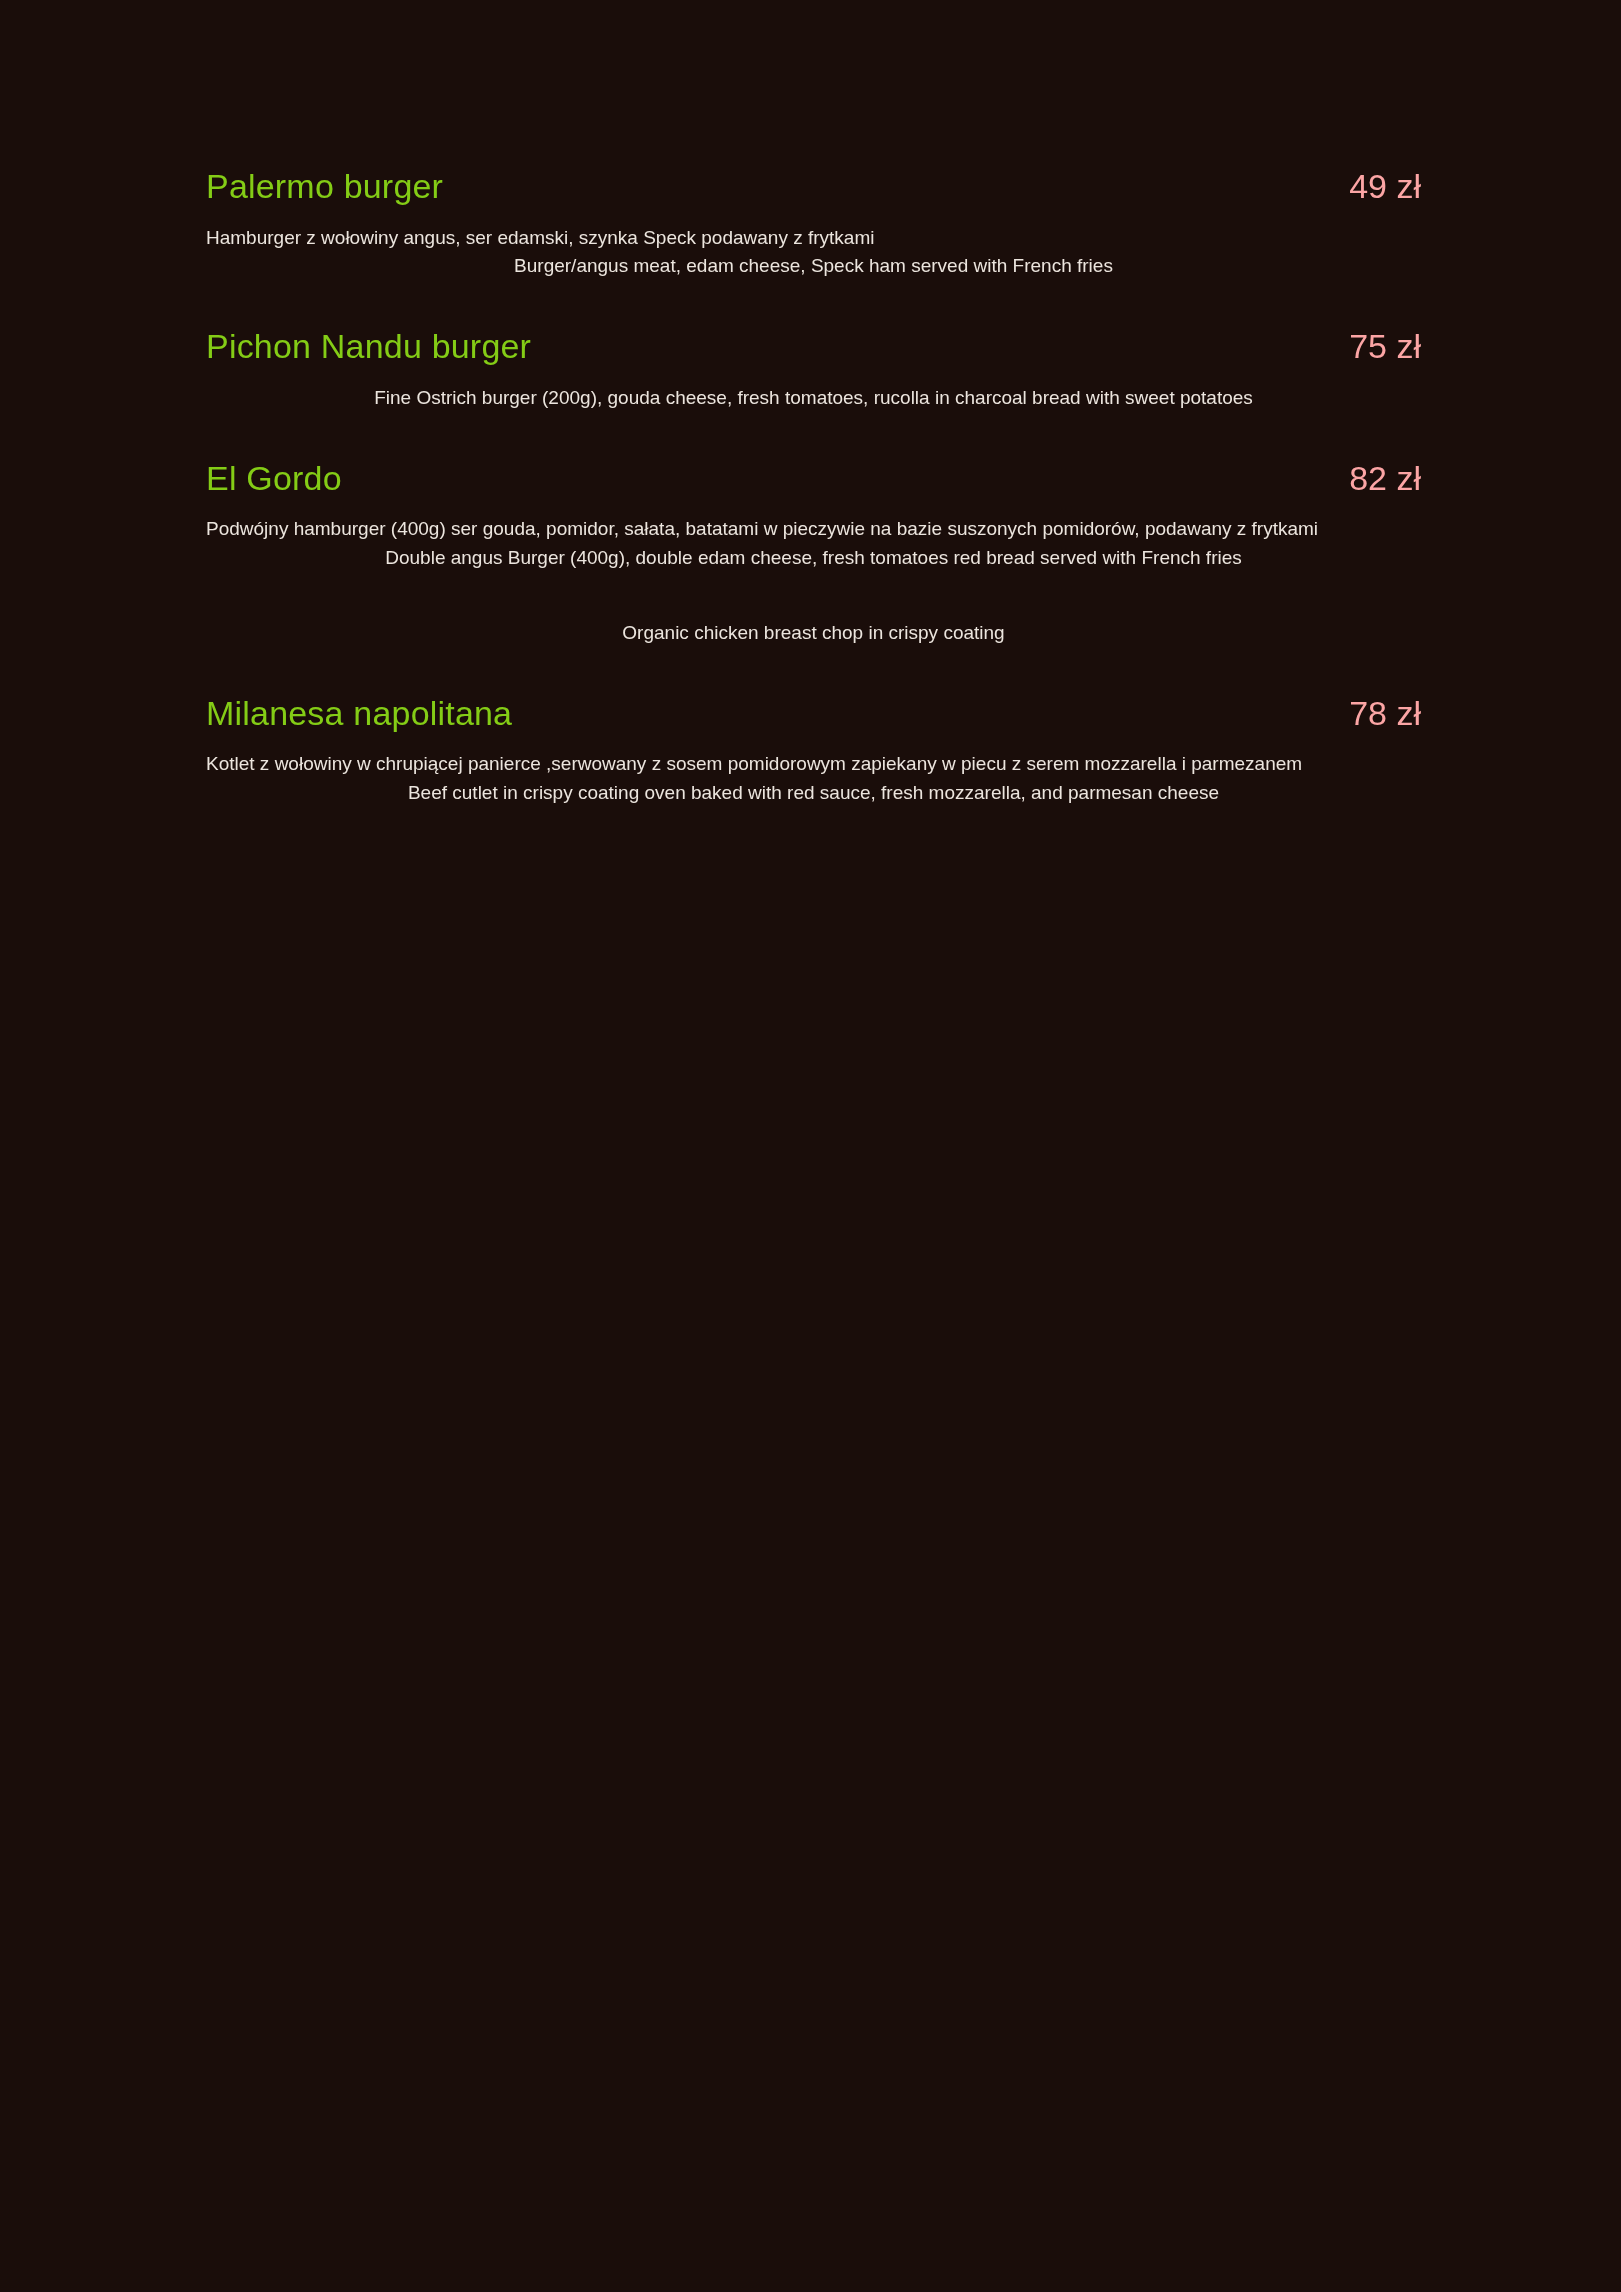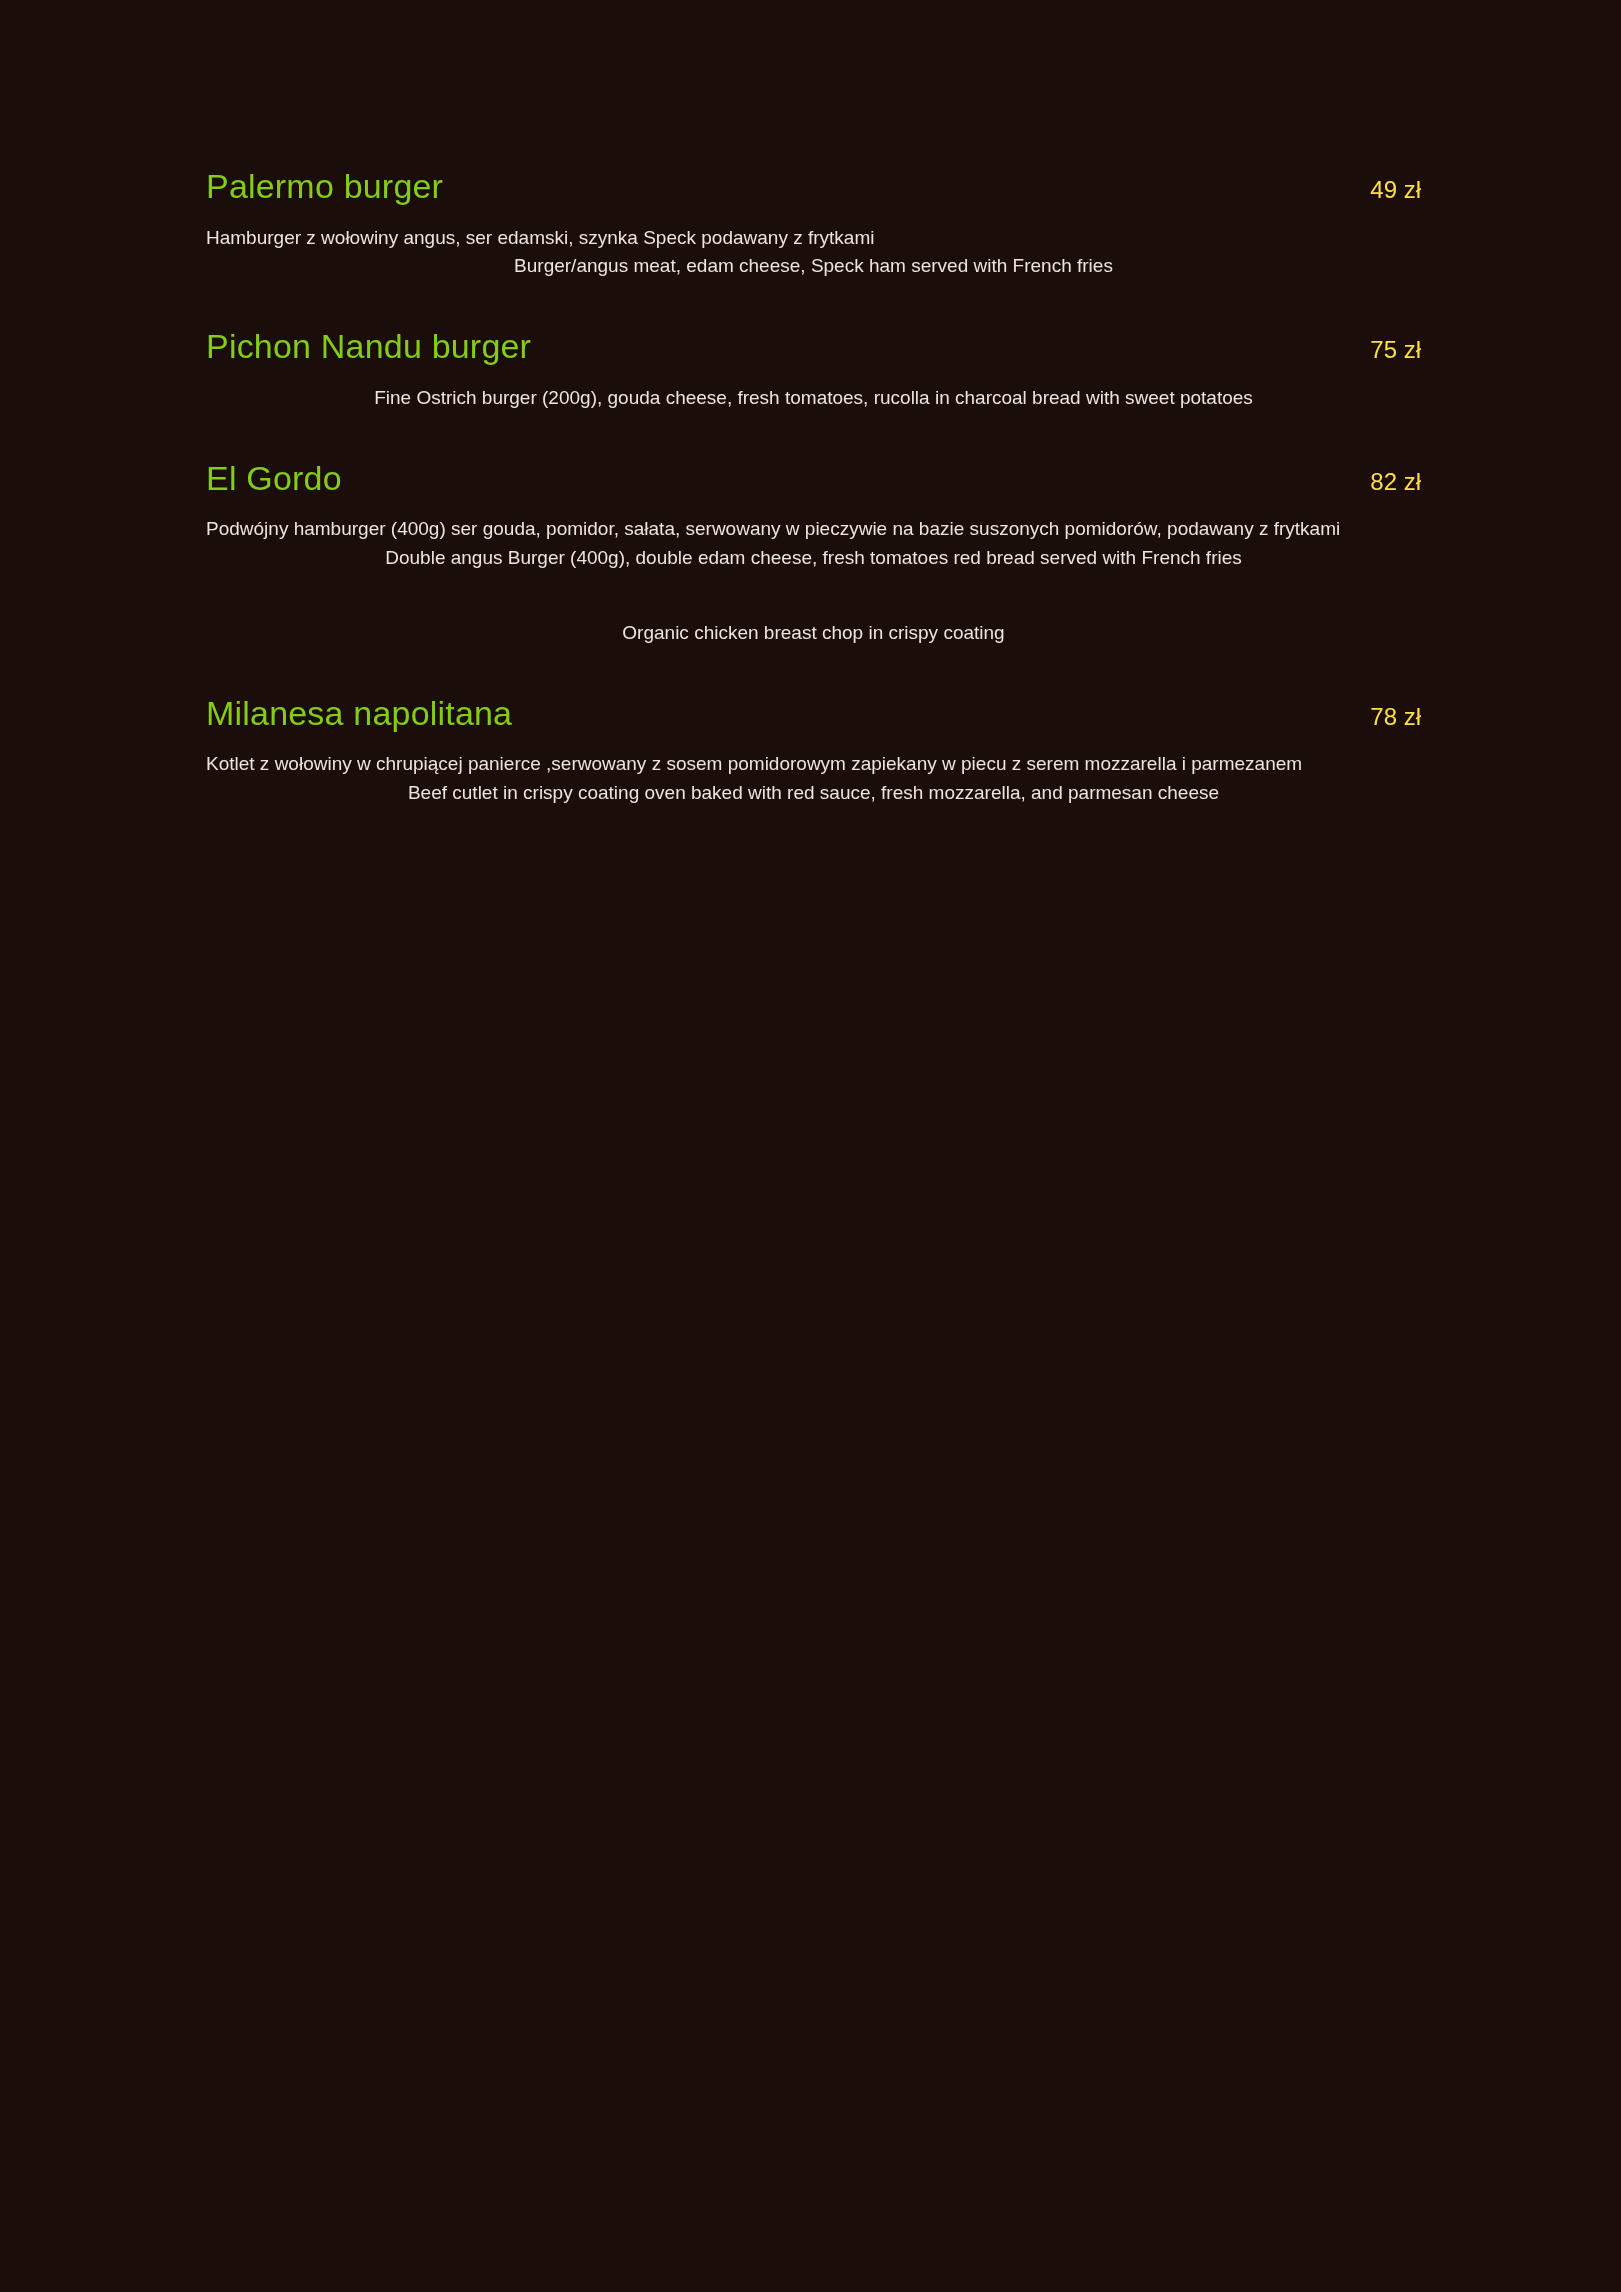--- a/index.html
+++ b/index.html
@@ -34,23 +34,23 @@
     margin-bottom: 17.6px;
   }
   .item-name {
     font-size: 34px;
     font-weight: 400;
     letter-spacing: 0.2px;
     color: #84cc16;
     line-height: 1.15;
   }
   .item-price {
-    font-size: 24px;
+    font-size: 34px;
     font-weight: 400;
-    color: #fde047;
+    color: #fca5a5;
     white-space: nowrap;
     padding-left: 29px;
   }
   .desc {
     font-size: 19px;
     line-height: 1.48;
     color: #ece5de;
     margin: 0;
   }
   .desc.pl {
@@ -82,21 +82,21 @@
         <div class="item-price">75 zł</div>
       </div>
       <p class="desc en">Fine Ostrich burger (200g), gouda cheese, fresh tomatoes, rucolla in charcoal bread with sweet potatoes</p>
     </div>
 
     <div class="menu-item">
       <div class="item-head">
         <div class="item-name">El Gordo</div>
         <div class="item-price">82 zł</div>
       </div>
-      <p class="desc pl">Podwójny hamburger (400g) ser gouda, pomidor, sałata, serwowany w pieczywie na bazie suszonych pomidorów, podawany z frytkami</p>
+      <p class="desc pl">Podwójny hamburger (400g) ser gouda, pomidor, sałata, batatami w pieczywie na bazie suszonych pomidorów, podawany z frytkami</p>
       <p class="desc en">Double angus Burger (400g), double edam cheese, fresh tomatoes red bread served with French fries</p>
     </div>
 
     <div class="menu-item">
       <p class="desc en">Organic chicken breast chop in crispy coating</p>
     </div>
 
     <div class="menu-item">
       <div class="item-head">
         <div class="item-name">Milanesa napolitana</div>

